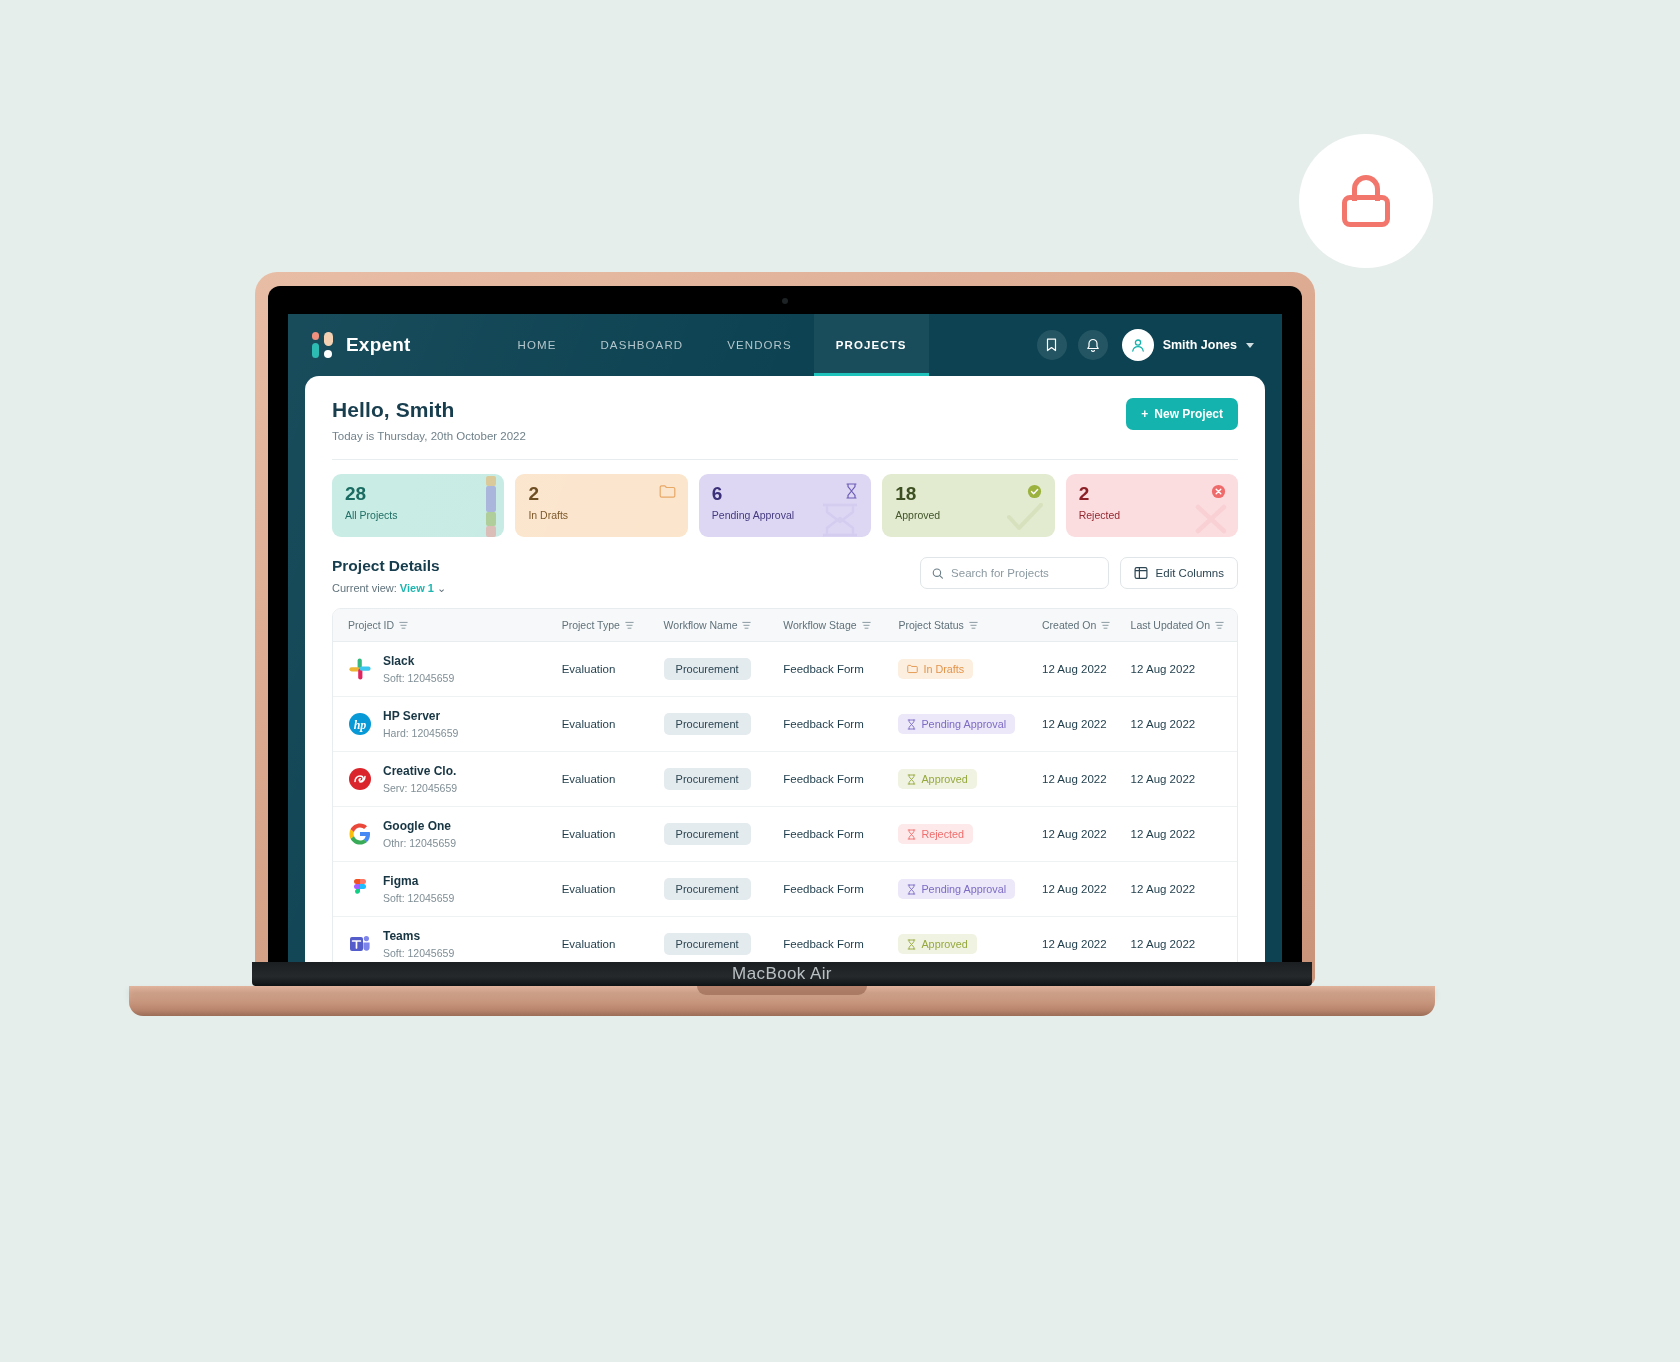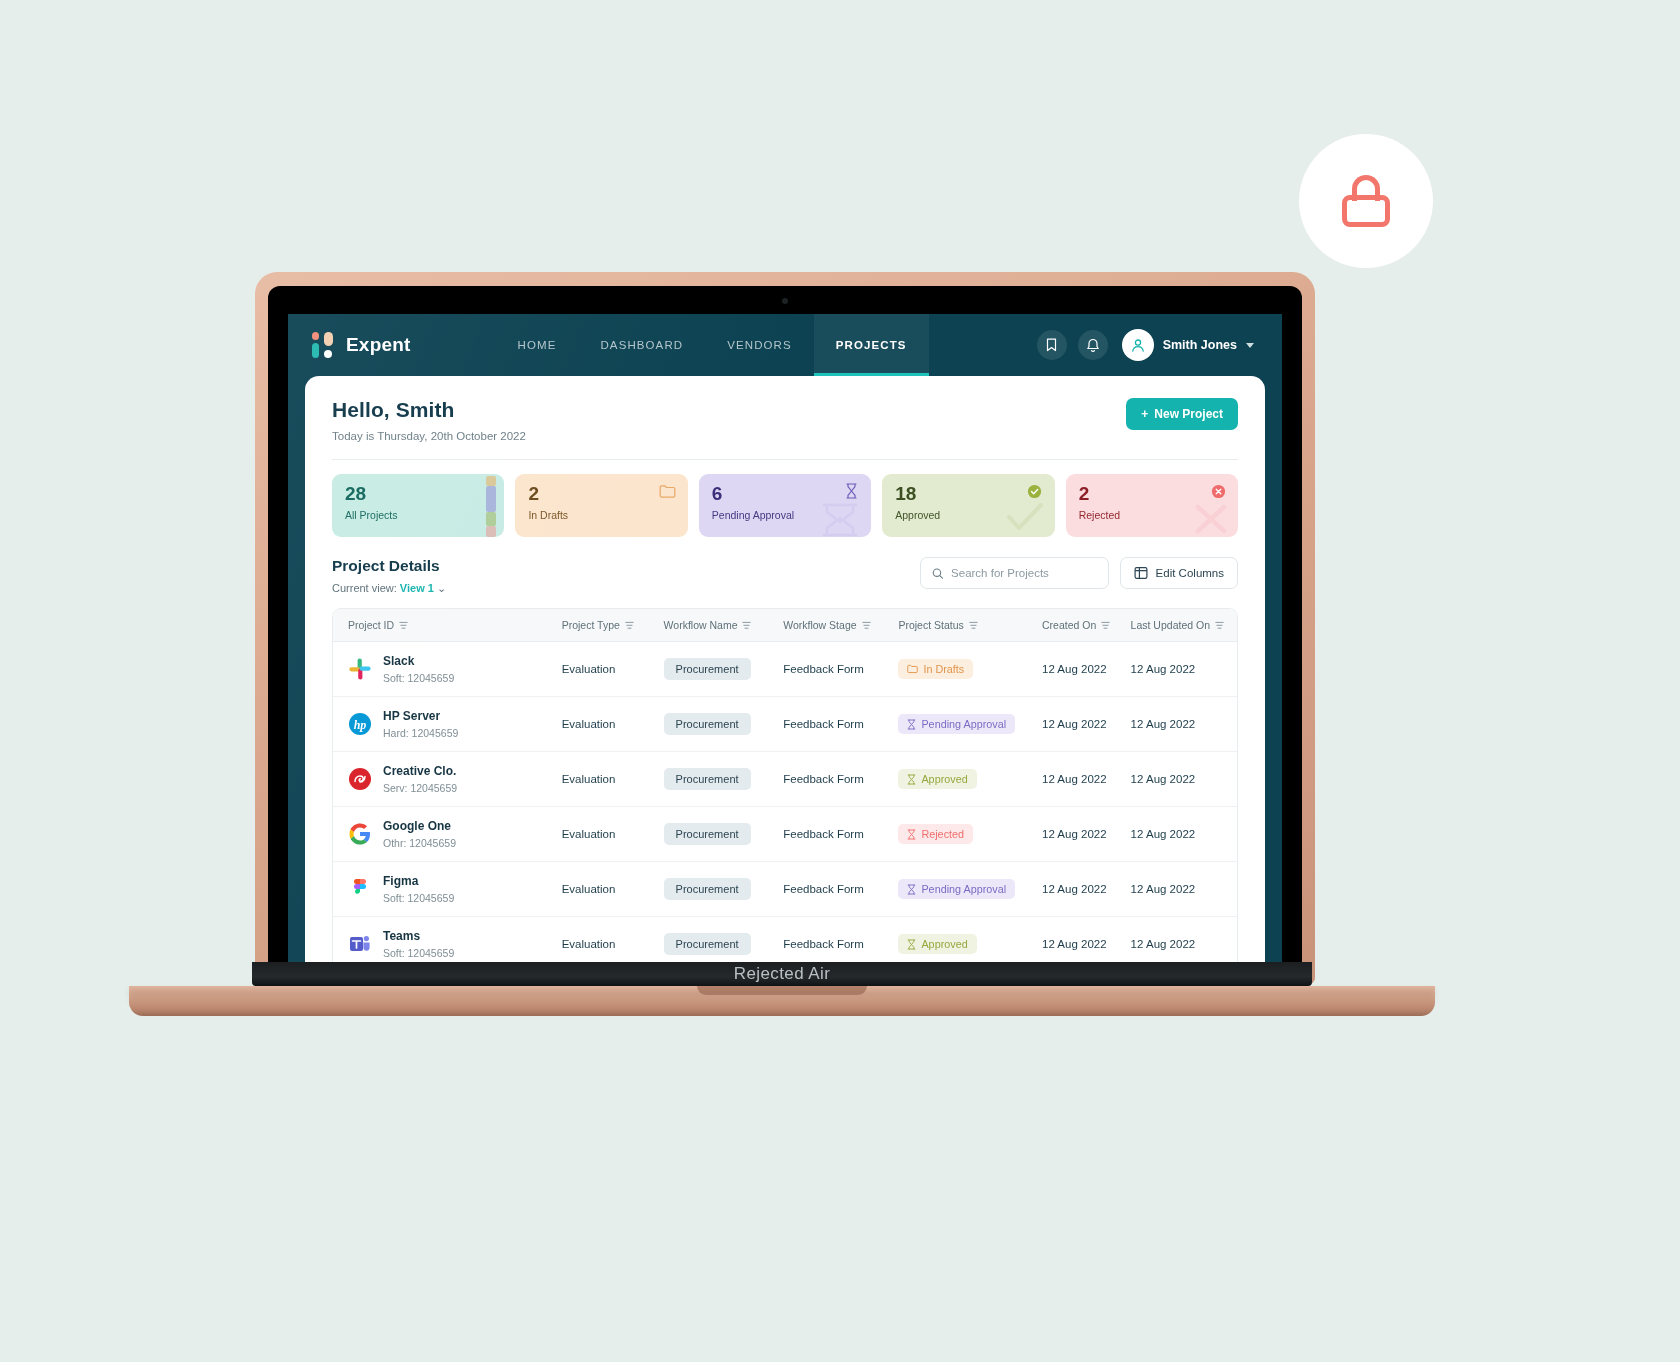--- a/index.html
+++ b/index.html
@@ -596,17 +596,17 @@
 
         </div>
         <div class="gloss"></div>
       </div>
     </div>
   </div>
 </div>
 
 <div class="base-wrap">
   <div class="hinge">
-    <span class="hinge-label">Rejected Air</span>
+    <span class="hinge-label">MacBook Air</span>
   </div>
   <div class="deck"></div>
   <div class="deck-shadow"></div>
 </div>
 
 </body></html>

